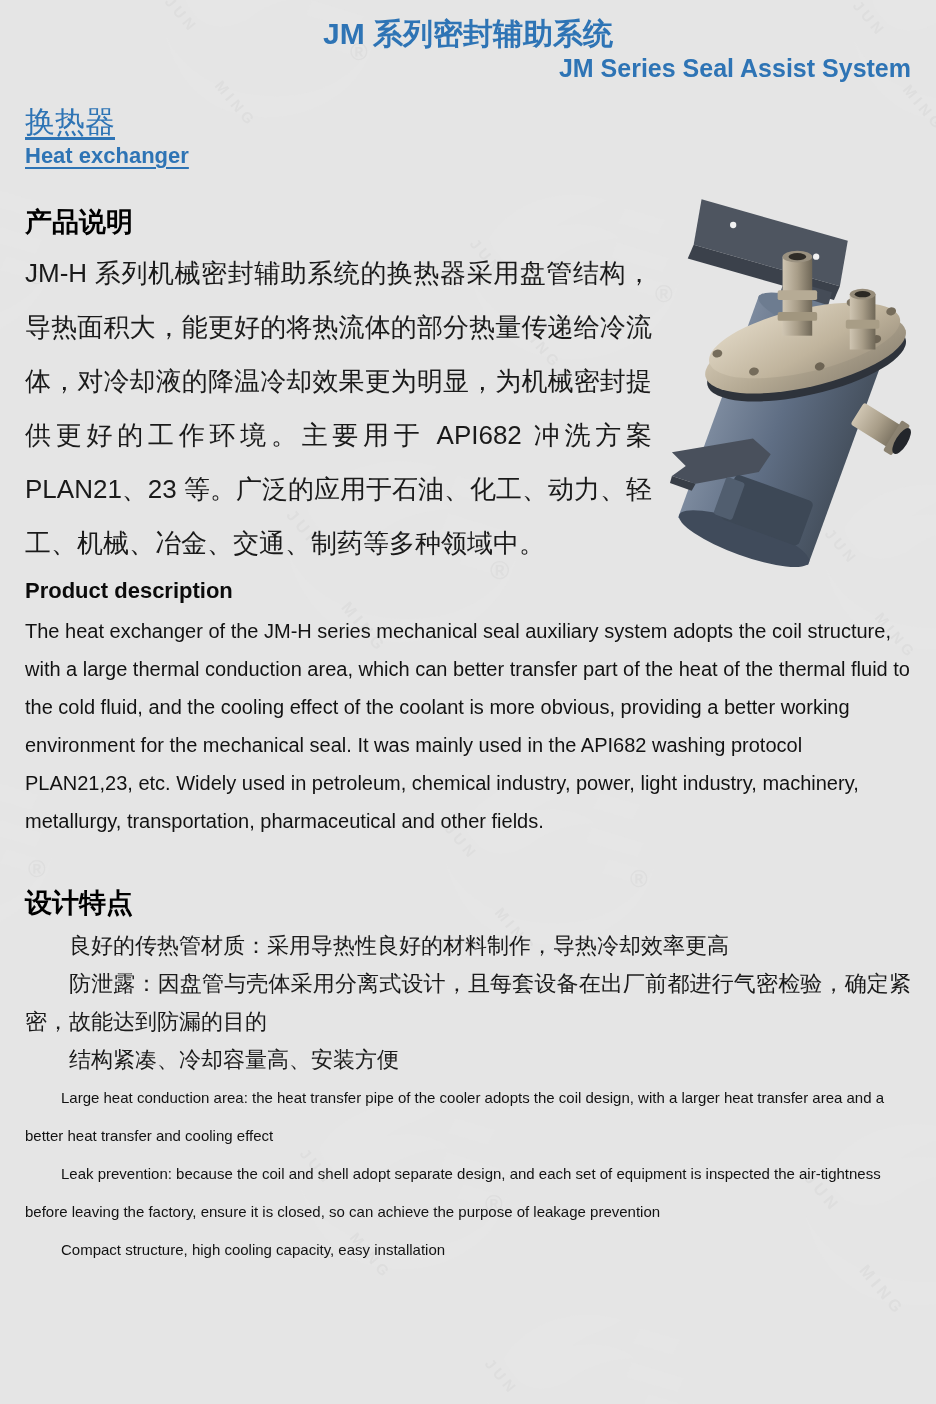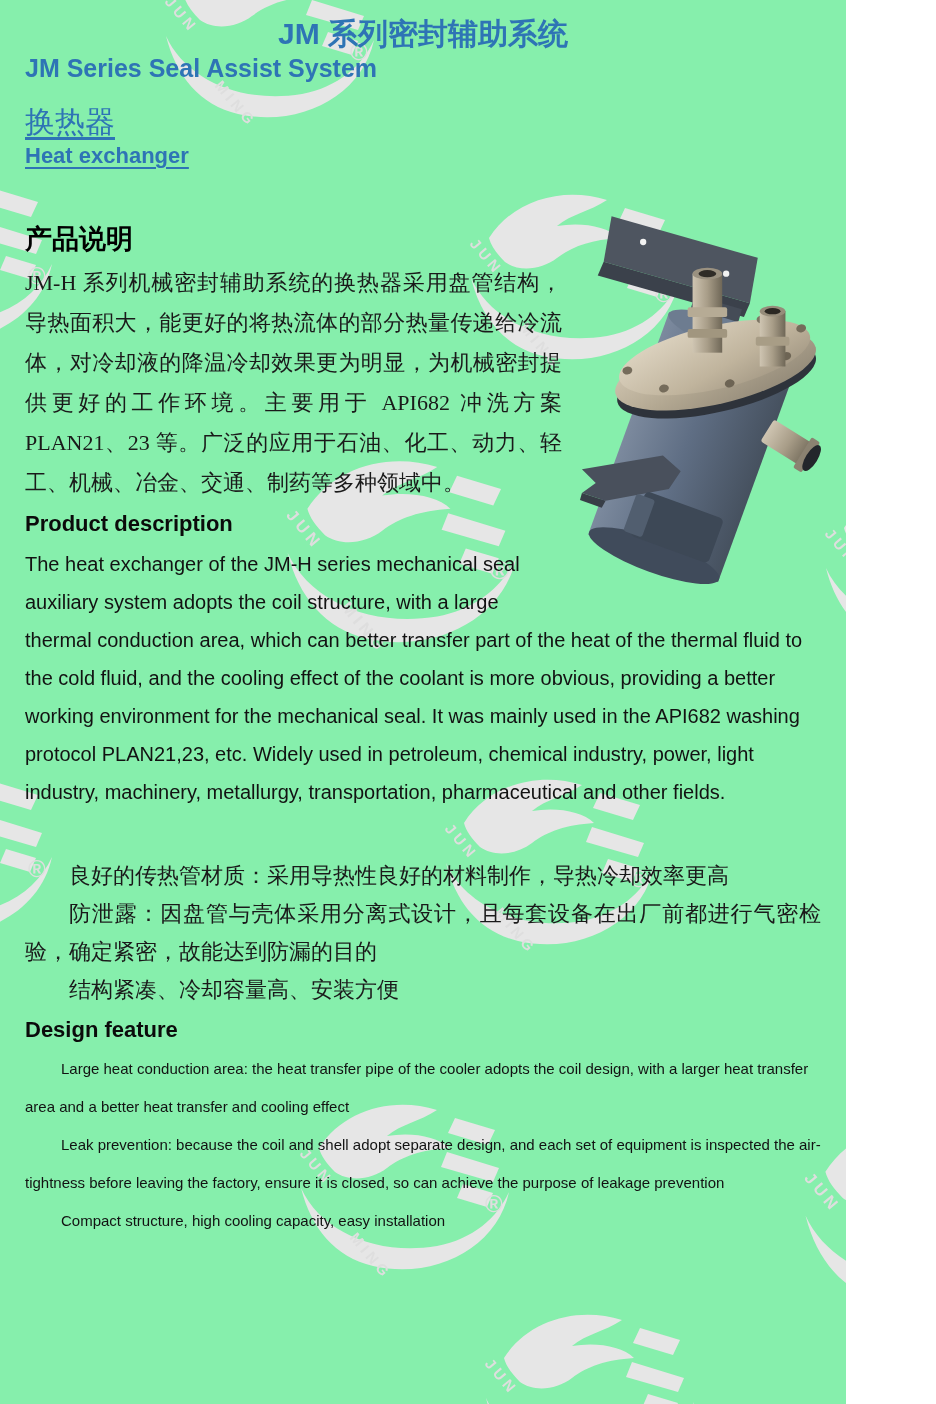--- a/index.html
+++ b/index.html
@@ -1,66 +1,66 @@
 <!DOCTYPE html>
 <html><head>
 <meta charset="utf-8">
 <style>
   html,body{margin:0;padding:0;background:#ffffff;}
   #page{
     position:relative;
-    width:846px;height:1404px;
+    width:936px;height:1404px;
     overflow:hidden;
-    background:#86efac;
+    background:#e5e5e5;
     font-family:"Liberation Sans","DejaVu Sans",sans-serif;
     color:#111;
   }
   .wm-layer{position:absolute;top:0;left:0;z-index:0;}
   .wm-layer text{fill:#dedede;font-family:"Liberation Sans","DejaVu Sans",sans-serif;font-weight:bold;}
   .content{position:relative;z-index:1;padding:14px 25px 0 25px;}
 
   .title-zh{
     margin:0;text-align:center;
     font-family:"Liberation Sans","DejaVu Sans",sans-serif;
     font-size:30px;line-height:1.3;font-weight:bold;color:#2E74B5;
   }
   .title-en{
-    margin:0;text-align:left;
+    margin:0;text-align:right;
     font-size:25px;line-height:1.2;font-weight:bold;color:#2E74B5;
   }
   .sub-zh{
     margin:20px 0 0 0;display:inline-block;
     font-family:"Liberation Serif","DejaVu Serif",serif;
     font-size:30px;line-height:1.25;font-weight:normal;color:#2E74B5;
     text-decoration:underline;text-underline-offset:5px;
   }
   .sub-en-wrap{margin:0;text-decoration:underline;}
   .sub-en{
     display:inline-block;margin:2px 0 0 0;
     font-size:22px;line-height:1.2;font-weight:bold;color:#2E74B5;
     text-decoration:underline;text-underline-offset:4px;
   }
 
-  .product-section{margin-top:53px;}
+  .product-section{margin-top:36px;}
   .product-figure{
     float:right;
     width:245px;height:400px;
     margin:-14px 0 6px 14px;
   }
   .product-svg{width:100%;height:100%;display:block;}
 
   .zh-heading{
     margin:0 0 6px 0;
     font-family:"Liberation Serif","DejaVu Serif",serif;
     font-size:27px;line-height:1.3;font-weight:bold;color:#000;
   }
   .zh-body{
     margin:0;
-    font-family:Liberation Serif, serif;
-    font-size:22px;line-height:40px;color:#1a1a1a;
+    font-family:Liberation Sans, sans-serif;
+    font-size:26px;line-height:54px;color:#1a1a1a;
     text-align:justify;
   }
   .en-heading{
     margin:6px 0 6px 0;
     font-size:22px;line-height:1.35;font-weight:bold;color:#0b0b0b;
   }
   .en-body{
     margin:0;
     font-size:20px;line-height:38px;color:#121212;
   }
@@ -207,24 +207,24 @@
         </svg>
       </div>
 
       <h2 class="zh-heading">产品说明</h2>
       <p class="zh-body">JM-H 系列机械密封辅助系统的换热器采用盘管结构，导热面积大，能更好的将热流体的部分热量传递给冷流体，对冷却液的降温冷却效果更为明显，为机械密封提供更好的工作环境。主要用于 API682 冲洗方案 PLAN21、23 等。广泛的应用于石油、化工、动力、轻工、机械、冶金、交通、制药等多种领域中。</p>
       <h3 class="en-heading">Product description</h3>
       <p class="en-body">The heat exchanger of the JM-H series mechanical seal auxiliary system adopts the coil structure, with a large thermal conduction area, which can better transfer part of the heat of the thermal fluid to the cold fluid, and the cooling effect of the coolant is more obvious, providing a better working environment for the mechanical seal. It was mainly used in the API682 washing protocol PLAN21,23, etc. Widely used in petroleum, chemical industry, power, light industry, machinery, metallurgy, transportation, pharmaceutical and other fields.</p>
     </div>
 
     <div class="design-section">
+      <h2 class="zh-heading">设计特点</h2>
       <p class="zh-feature">良好的传热管材质：采用导热性良好的材料制作，导热冷却效率更高</p>
       <p class="zh-feature">防泄露：因盘管与壳体采用分离式设计，且每套设备在出厂前都进行气密检验，确定紧密，故能达到防漏的目的</p>
       <p class="zh-feature">结构紧凑、冷却容量高、安装方便</p>
 
-      <h3 class="en-heading">Design feature</h3>
       <p class="en-feature">Large heat conduction area: the heat transfer pipe of the cooler adopts the coil design, with a larger heat transfer area and a better heat transfer and cooling effect</p>
       <p class="en-feature">Leak prevention: because the coil and shell adopt separate design, and each set of equipment is inspected the air-tightness before leaving the factory, ensure it is closed, so can achieve the purpose of leakage prevention</p>
       <p class="en-feature">Compact structure, high cooling capacity, easy installation</p>
     </div>
 
   </div>
 </div>
 
 </body></html>

